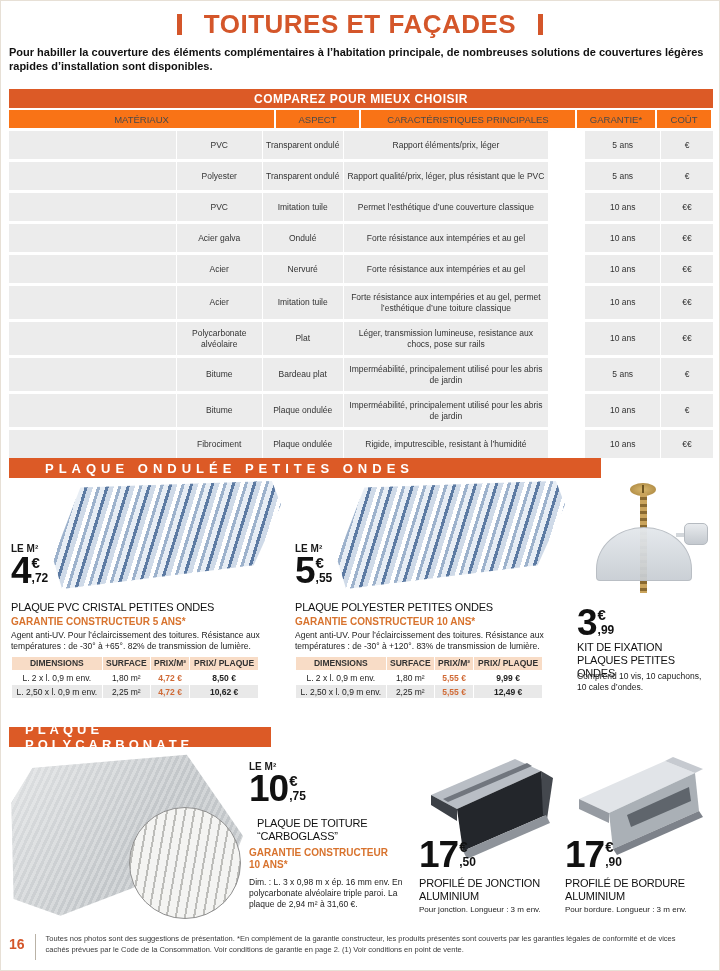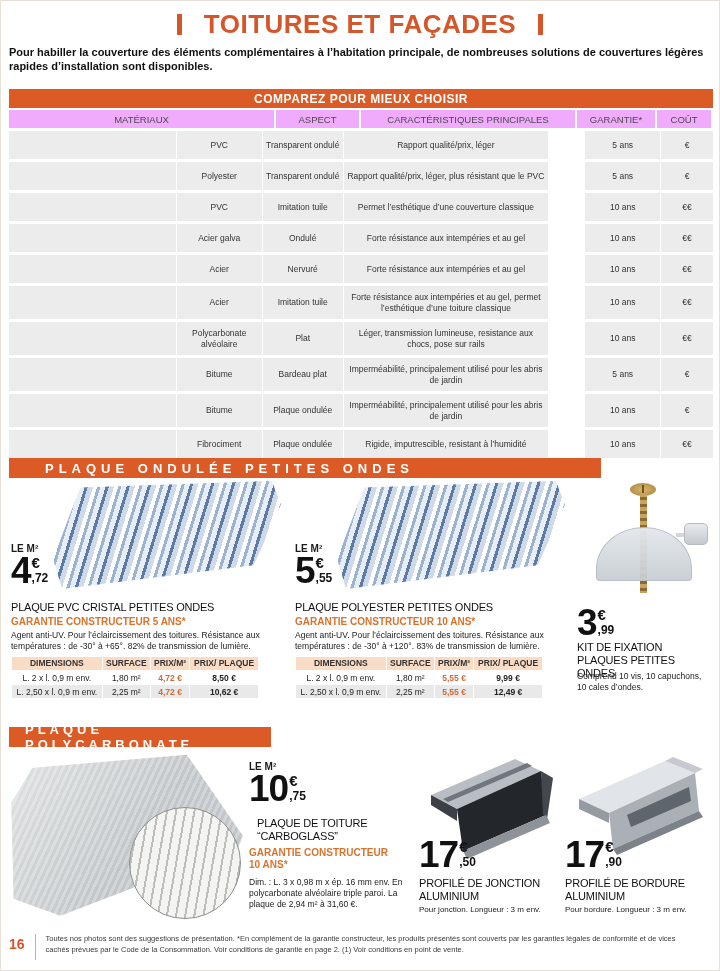--- a/index.html
+++ b/index.html
@@ -14,21 +14,21 @@
     display:flex; justify-content:center; align-items:center; gap:22px; }
   .title-row h1 { font-size:26px; font-weight:bold; color:#d4562a; letter-spacing:.5px; }
   .tbar { width:5px; height:21px; background:#d4562a; }
   .intro { position:absolute; top:44px; left:8px; width:704px;
     font-size:11px; font-weight:bold; line-height:1.3; color:#111; }
   
   .compare { position:absolute; top:88px; left:8px; width:704px; }
   .banner { height:19px; background:#dc5a26; color:#fff; font-weight:bold;
     font-size:12px; letter-spacing:.5px; display:flex; align-items:center; justify-content:center; }
   .thead { display:flex; gap:2px; margin-top:2px; }
-  .thead div { background:#f0abfc; height:18px; display:flex; align-items:center;
+  .thead div { background:#f97316; height:18px; display:flex; align-items:center;
     justify-content:center; font-size:9.5px; color:#4a4a4a; }
   .w-mat{width:265px} .w-aspect{width:83px} .w-car{width:214px} .w-gar{width:78px} .w-cost{width:54px}
   .crow { display:flex; gap:1px; margin-top:3px; height:28px; }
   .crow.tall { height:33px; }
   .crow > div { background:#ececec; display:flex; align-items:center; justify-content:center;
     text-align:center; font-size:8.5px; color:#333; line-height:1.18; padding:0 3px; }
   .c-photo { width:174px; padding:0; }
   .c-name  { width:89px; justify-content:flex-start; text-align:left; padding-left:7px; font-size:9.5px; }
   .c-aspect{ width:83px; }
   .c-car   { width:214px; }
@@ -135,21 +135,21 @@
       <div class="w-aspect">ASPECT</div>
       <div class="w-car">CARACTÉRISTIQUES PRINCIPALES</div>
       <div class="w-gar">GARANTIE*</div>
       <div class="w-cost">COÛT</div>
     </div>
 
     <div class="crow">
       <div class="c-photo" data-photo="pvc-transparent-ondule"></div>
       <div class="c-name">PVC</div>
       <div class="c-aspect">Transparent ondulé</div>
-      <div class="c-car">Rapport qualité/prix, léger</div>
+      <div class="c-car">Rapport éléments/prix, léger</div>
       <div class="c-gar">5 ans</div>
       <div class="c-cost">€</div>
     </div>
     <div class="crow">
       <div class="c-photo" data-photo="polyester-transparent-ondule"></div>
       <div class="c-name">Polyester</div>
       <div class="c-aspect">Transparent ondulé</div>
       <div class="c-car">Rapport qualité/prix, léger, plus résistant que le PVC</div>
       <div class="c-gar">5 ans</div>
       <div class="c-cost">€</div>

